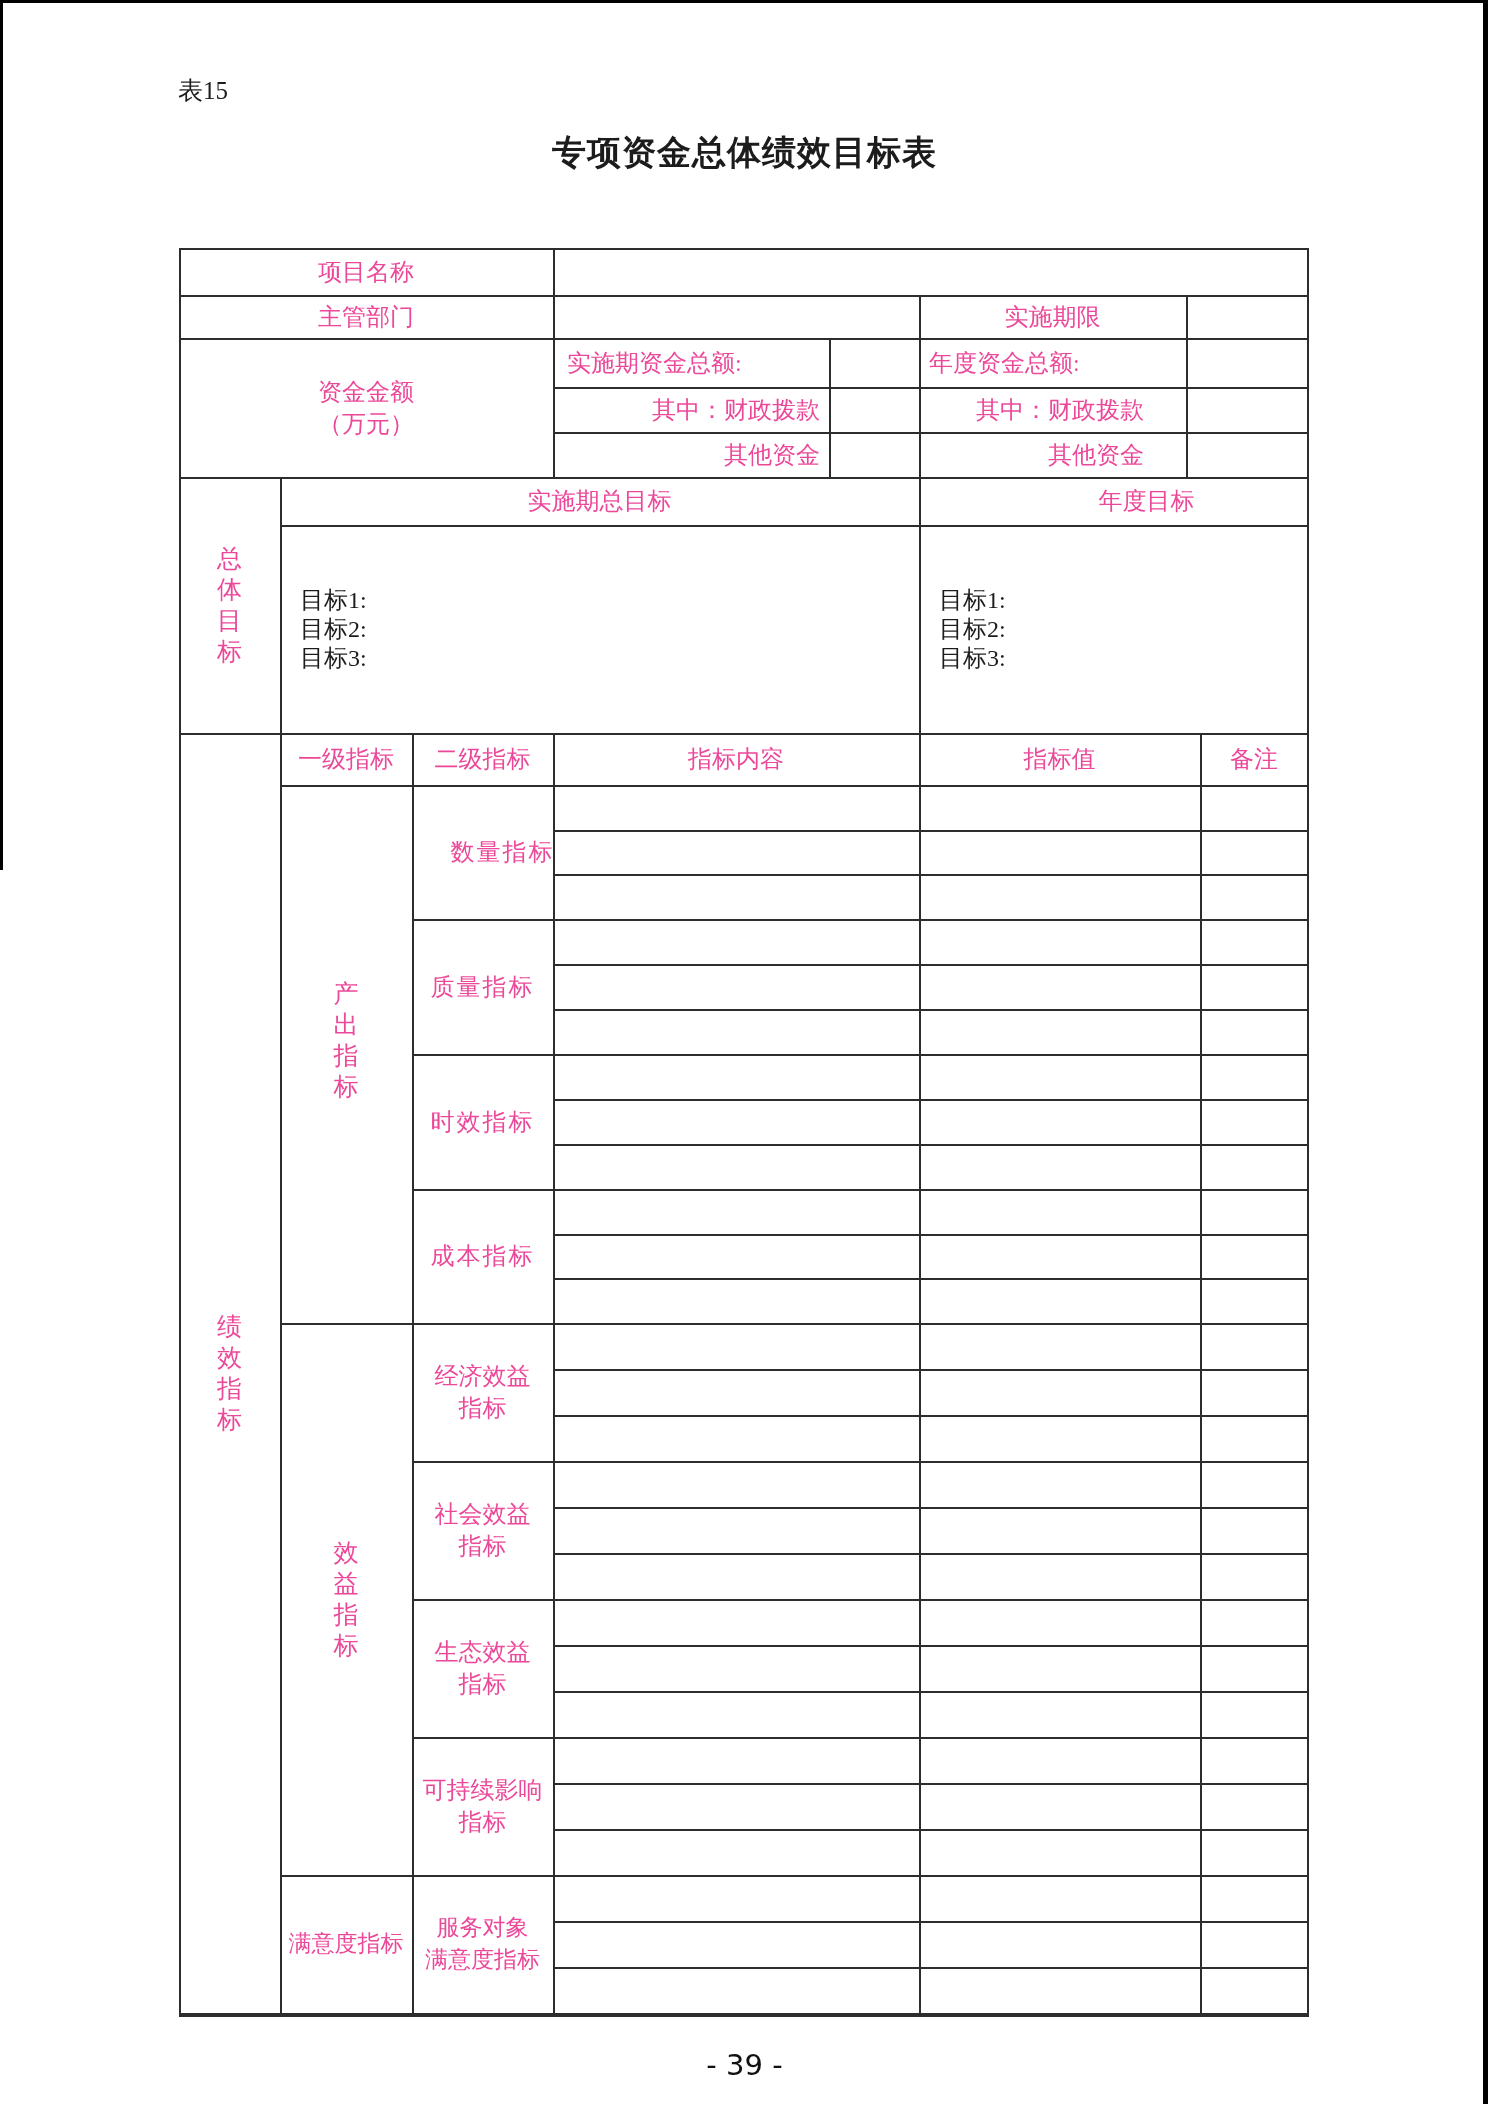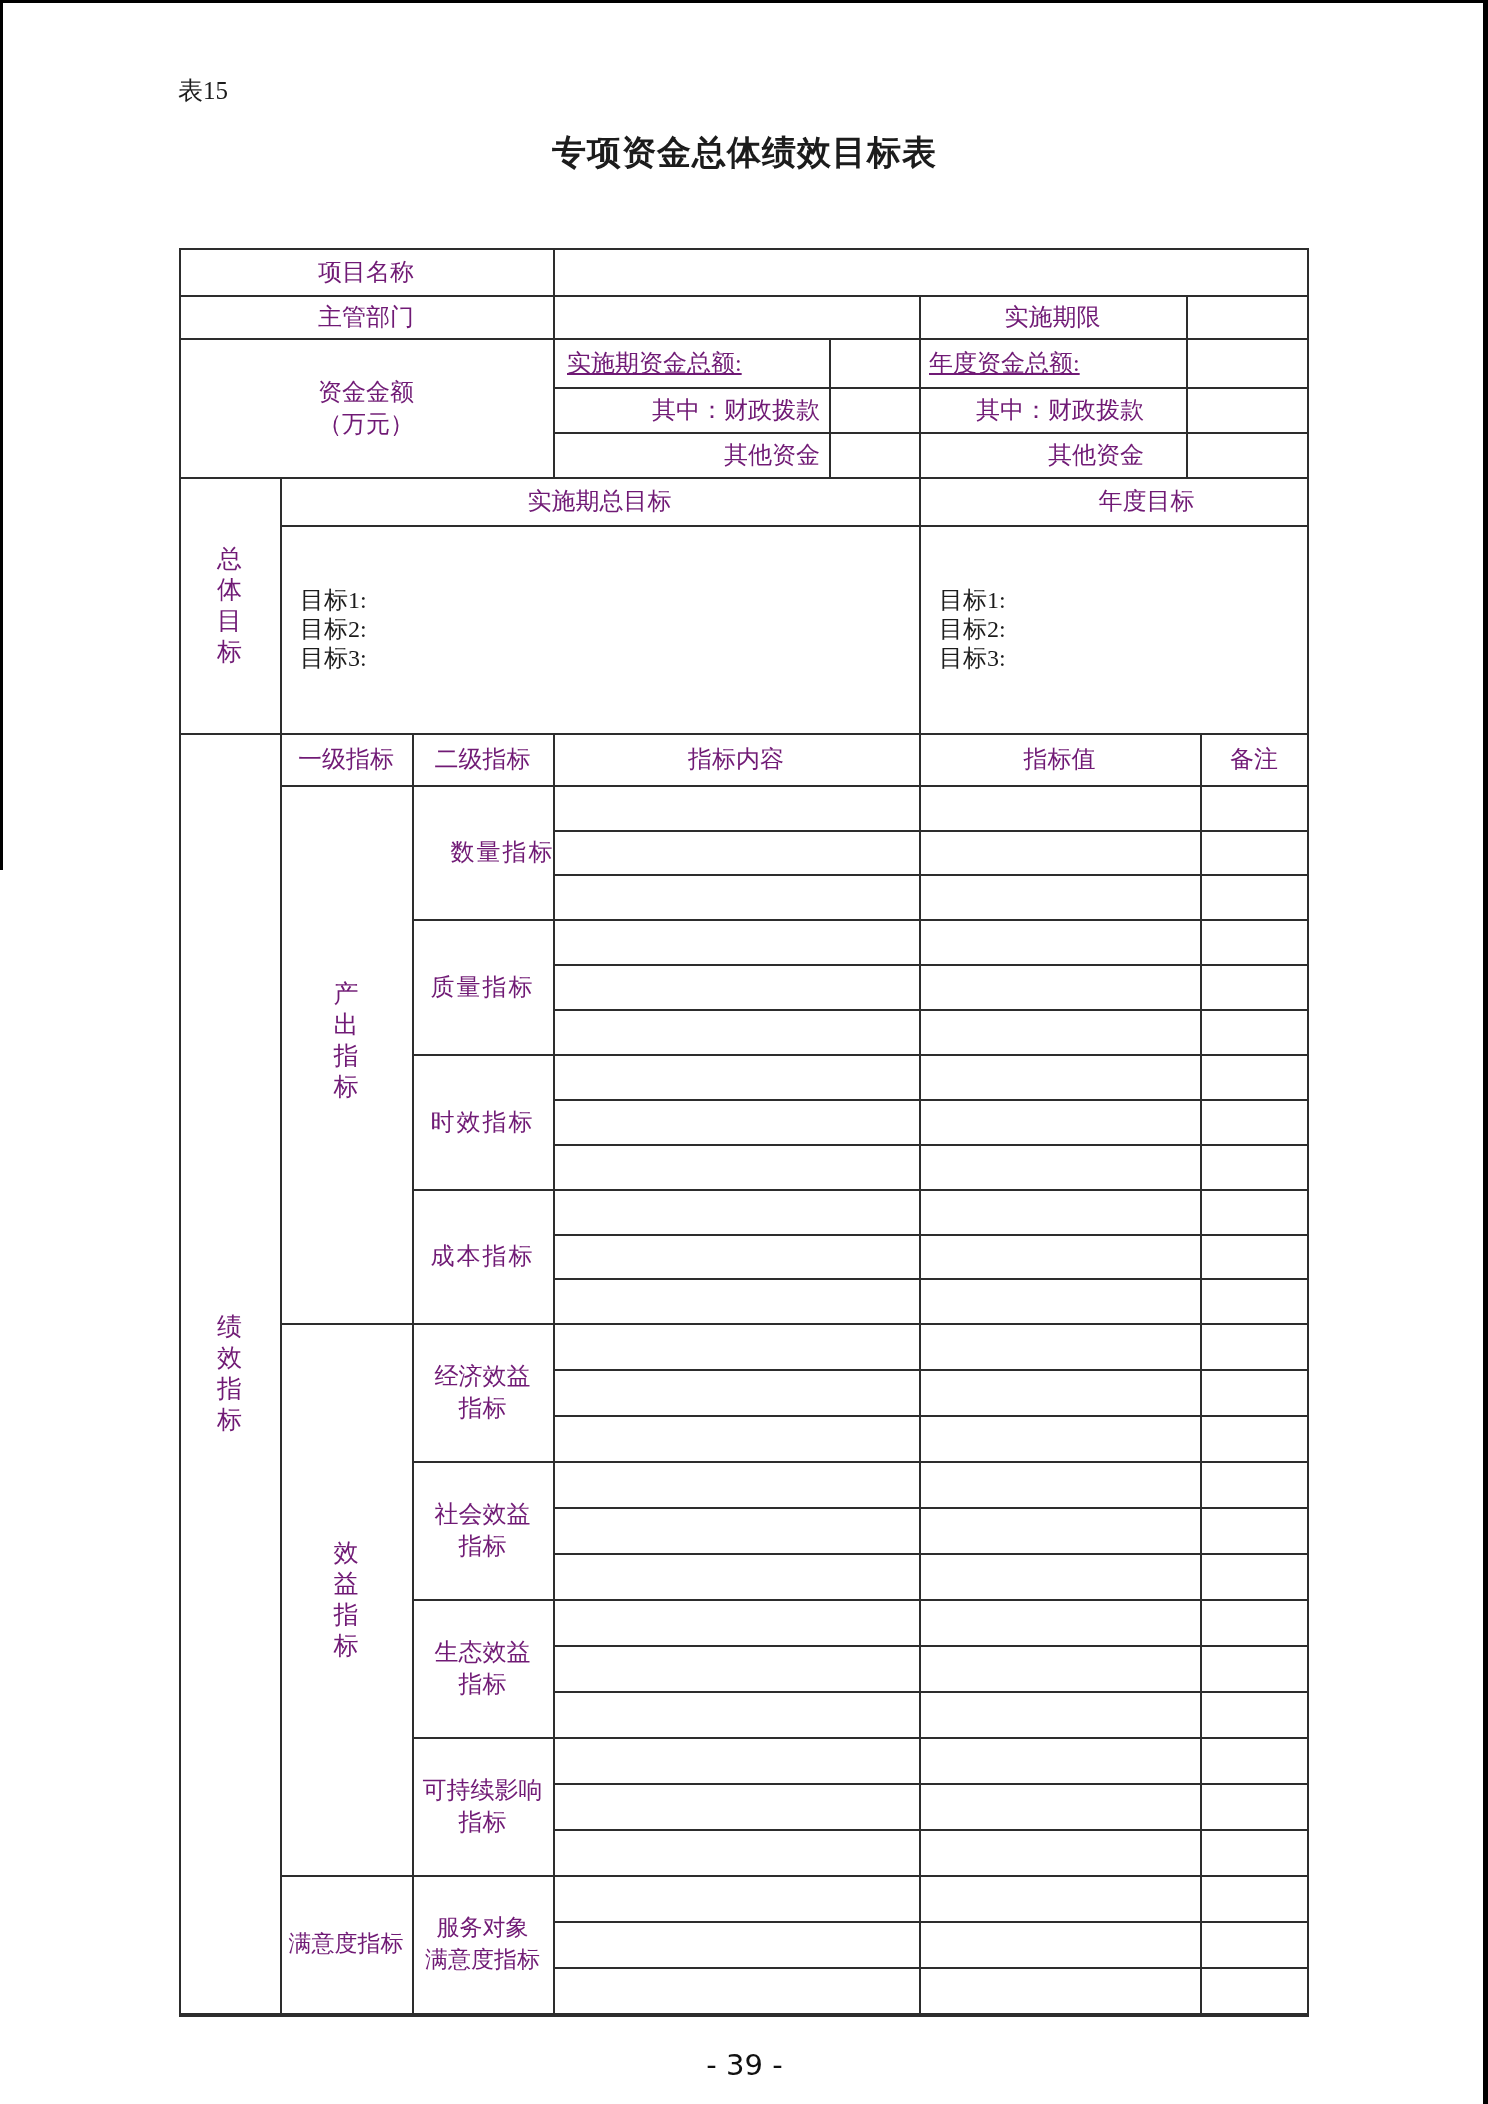--- a/index.html
+++ b/index.html
@@ -4,23 +4,23 @@
 <style>
   html,body{margin:0;padding:0;background:#ffffff;}
   #page{
     position:relative;width:1488px;height:2104px;background:#ffffff;overflow:hidden;
     font-family:"Liberation Serif","DejaVu Serif",serif;color:#1c1c1c;
   }
   .ln{position:absolute;background:#2d2d2d;}
   .edgebar{position:absolute;background:#000000;}
   .lbl{
     position:absolute;display:flex;align-items:center;justify-content:center;
-    font-size:24px;line-height:1.25;color:#701a75;box-sizing:border-box;white-space:nowrap;
+    font-size:24px;line-height:1.25;color:#ec4899;box-sizing:border-box;white-space:nowrap;
   }
-  .lbl.alignL{justify-content:flex-start;text-decoration:underline;}
+  .lbl.alignL{justify-content:flex-start;}
   .lbl.alignR{justify-content:flex-end;}
   .vwrap{display:flex;align-items:center;justify-content:center;}
   .vtext{width:27px;word-break:break-all;white-space:normal;line-height:31px;text-align:center;font-size:25px;}
   .twoLine{white-space:normal;text-align:center;line-height:32px;font-size:24px;}
   .twoLine span{display:block;}
   .goals{position:absolute;font-size:24px;line-height:29px;white-space:nowrap;}
   .goals div{height:29px;}
   #doc-tag{position:absolute;font-size:25px;}
   #doc-title{position:absolute;display:flex;align-items:center;justify-content:center;
     font-size:34px;font-weight:bold;letter-spacing:1px;}

